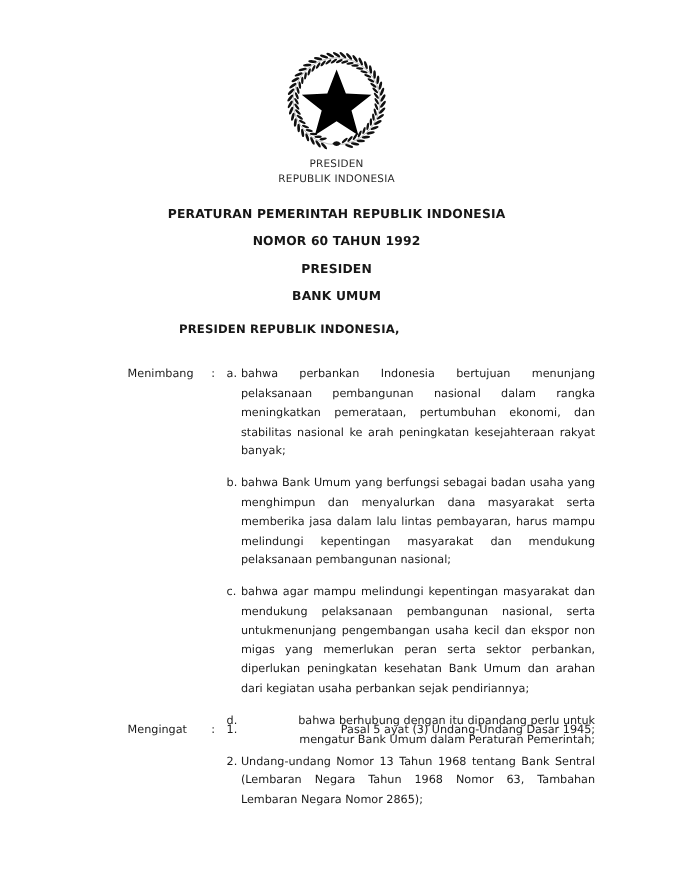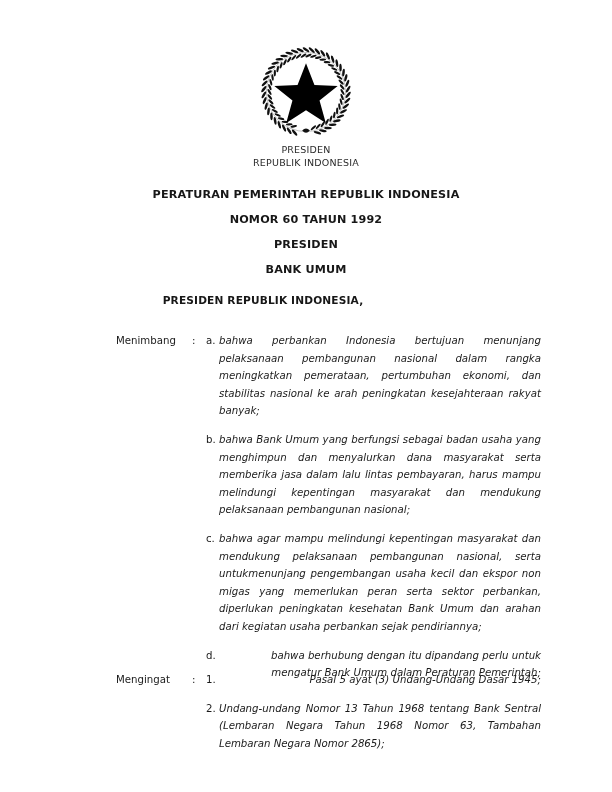--- a/index.html
+++ b/index.html
@@ -68,21 +68,21 @@
     color: #171717;
   }
 
   
   .clause-block {
     position: absolute;
     left: 72px;
     width: 469px;
   }
   #menimbang-block { top: 332px; }
-  #mengingat-block { top: 671px; }
+  #mengingat-block { top: 655px; }
 
   .clause-row {
     display: flex;
     align-items: flex-start;
     margin-left: 44px;
   }
   .clause-label {
     width: 76px;
     flex: 0 0 76px;
     font-size: 10.2px;
@@ -110,21 +110,20 @@
     line-height: 17.6px;
   }
   .clause-text {
     flex: 1 1 auto;
     font-size: 10.2px;
     line-height: 17.6px;
     text-align: justify;
     text-justify: inter-word;
     hyphens: none;
     color: #1a1a1a;
-    font-style: italic;
   }
   .clause-text.flush { text-align: right; }
 
   
 </style>
 </head>
 <body>
 
 <div class="emblem-block">
   <svg class="emblem-svg" viewBox="0 0 100 100">

